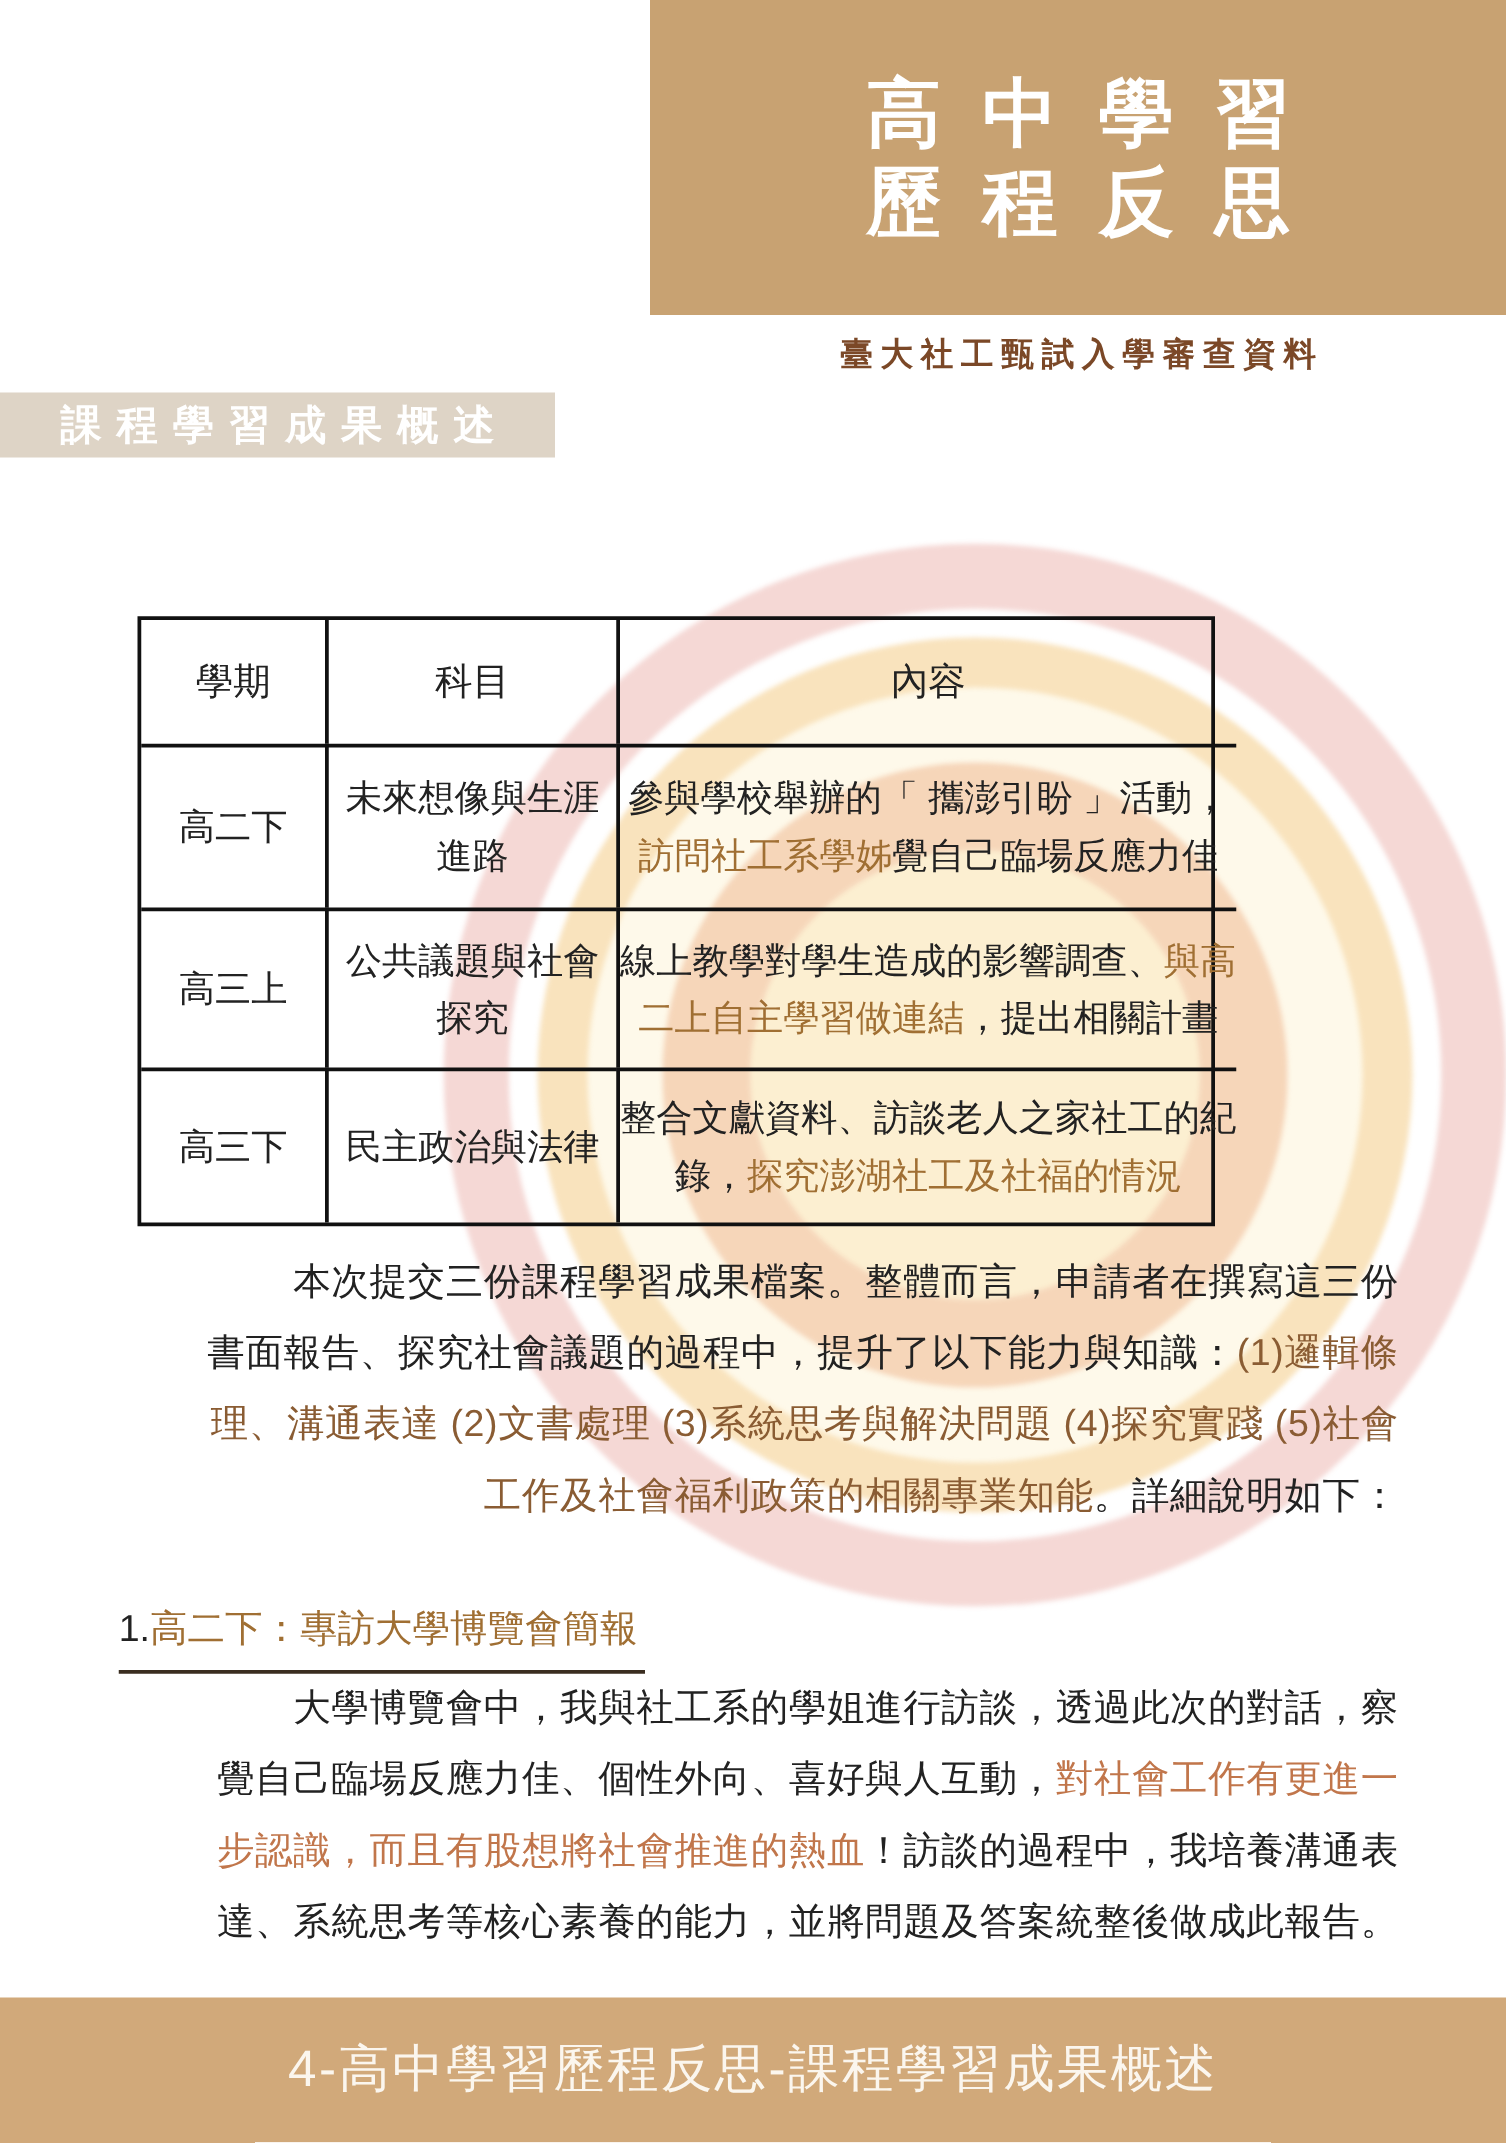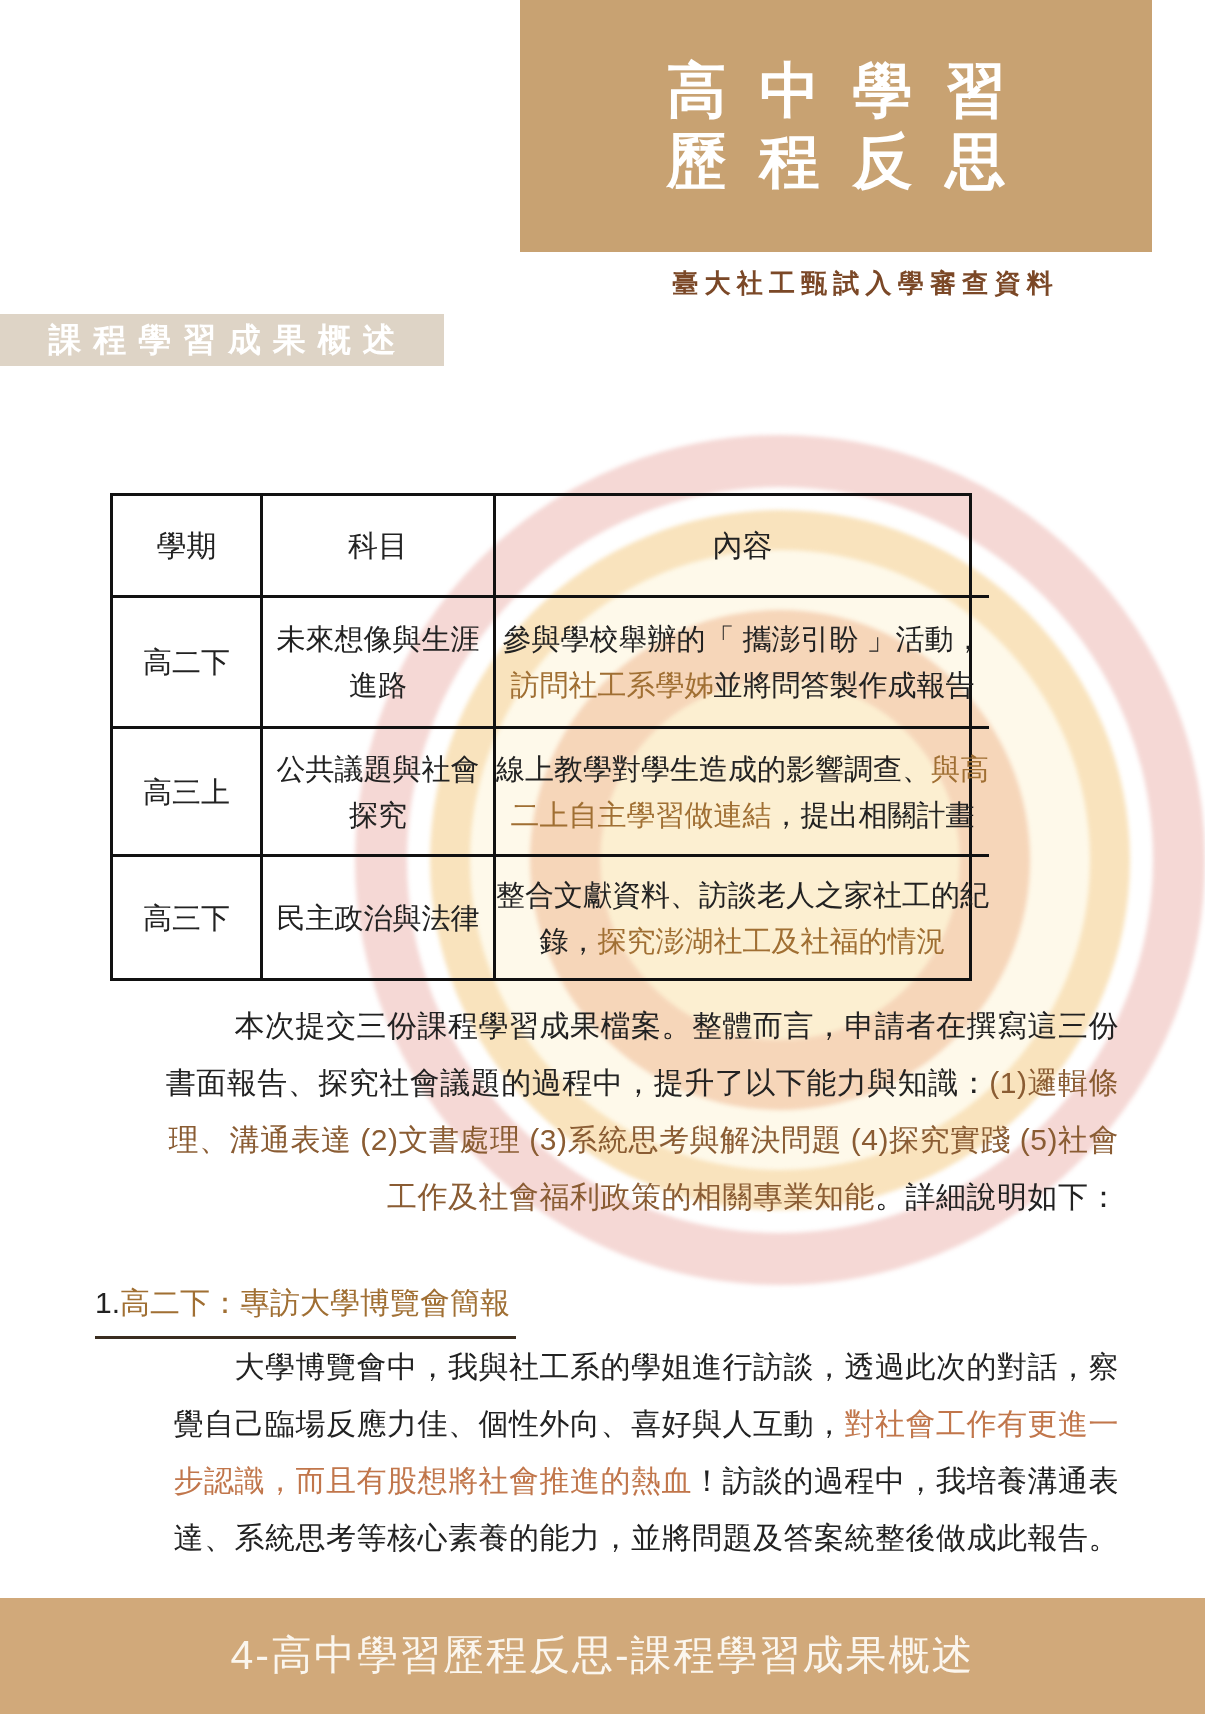--- a/index.html
+++ b/index.html
@@ -20,21 +20,21 @@
 
   
   .wm{position:absolute;z-index:0;border-radius:50%;filter:blur(2px);}
   .wm-outer{left:355px;top:435px;width:850px;height:850px;border:52px solid rgba(203,60,45,0.20);}
   .wm-mid{left:430px;top:510px;width:700px;height:700px;border:40px solid rgba(240,180,85,0.30);background:rgba(252,226,160,0.22);}
   .wm-inner{left:530px;top:610px;width:500px;height:500px;border:70px solid rgba(203,60,45,0.14);background:rgba(247,200,110,0.20);}
 
   .layer{position:absolute;z-index:1;}
 
   
-  .title-block{left:520px;top:0;width:632px;height:252px;background:var(--tan);
+  .title-block{left:520px;top:0;width:685px;height:252px;background:var(--tan);
     display:flex;flex-direction:column;align-items:center;justify-content:center;gap:11px;}
   .title-line{color:#ffffff;font-size:60px;font-weight:bold;letter-spacing:0.55em;padding-left:0.55em;line-height:1;white-space:nowrap;}
 
   .subtitle{left:520px;top:266px;width:685px;text-align:center;color:var(--subtitle-brown);
     font-size:26px;font-weight:bold;letter-spacing:0.24em;padding-left:0.24em;white-space:nowrap;}
 
   
   .banner{left:0;top:314px;width:444px;height:52px;background:var(--banner-bg);
     display:flex;align-items:center;justify-content:center;}
   .banner-text{color:#ffffff;font-size:33px;font-weight:bold;letter-spacing:0.36em;padding-left:0.36em;white-space:nowrap;}
@@ -100,21 +100,21 @@
     <div class="cell hdr bl">科目</div>
     <div class="cell hdr bl">內容</div>
 
     <div class="cell r1 bt">高二下</div>
     <div class="cell r1 bt bl">
         <div class="tline"><span class="run-ink">未來想像與生涯</span></div>
         <div class="tline"><span class="run-ink">進路</span></div>
       </div>
     <div class="cell r1 bt bl">
         <div class="tline"><span class="run-ink">參與學校舉辦的「 攜澎引盼 」活動，</span></div>
-        <div class="tline"><span class="run-gold">訪問社工系學姊</span><span class="run-ink">並將問答製作成報告</span></div>
+        <div class="tline"><span class="run-gold">訪問社工系學姊</span><span class="run-ink">覺自己臨場反應力佳</span></div>
       </div>
 
     <div class="cell r2 bt">高三上</div>
     <div class="cell r2 bt bl">
         <div class="tline"><span class="run-ink">公共議題與社會</span></div>
         <div class="tline"><span class="run-ink">探究</span></div>
       </div>
     <div class="cell r2 bt bl">
         <div class="tline"><span class="run-ink">線上教學對學生造成的影響調查、</span><span class="run-gold">與高</span></div>
         <div class="tline"><span class="run-gold">二上自主學習做連結</span><span class="run-ink">，提出相關計畫</span></div>

